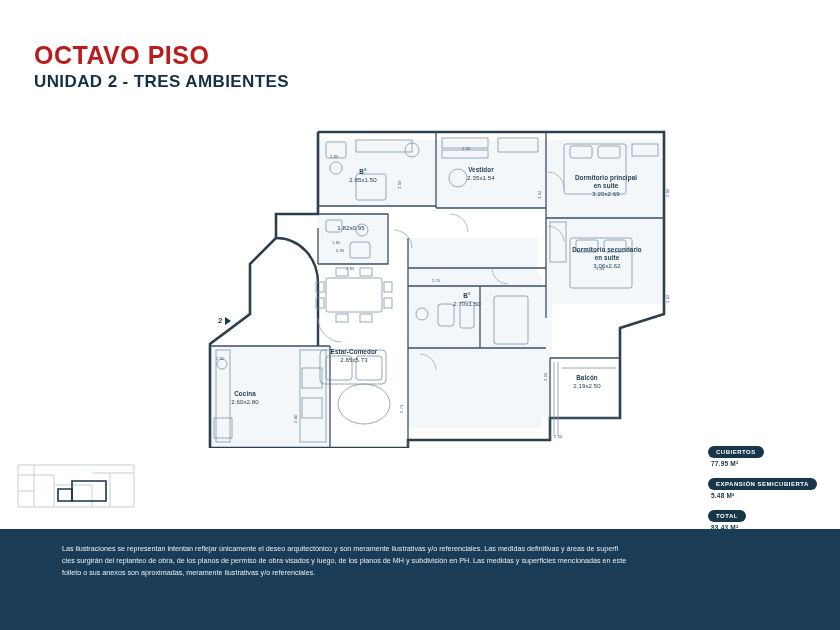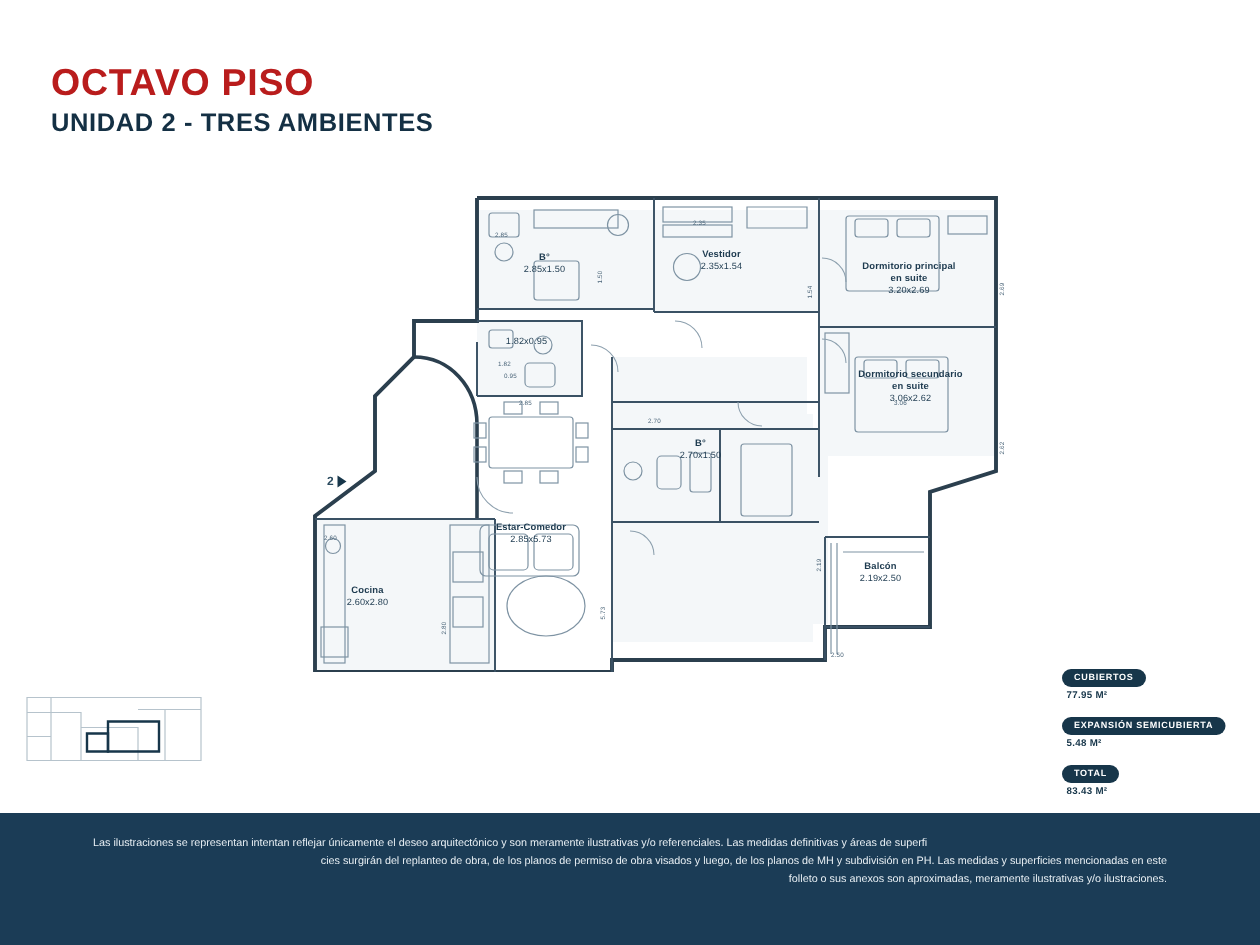--- a/index.html
+++ b/index.html
@@ -79,29 +79,29 @@
     padding: 3px 8px 3px 8px;
     border-radius: 7px;
   }
   .badge-val {
     font-size: 6.5px; font-weight: bold; color: #17364a;
     margin: 2px 0 0 3px; letter-spacing: 0.2px;
   }
 
   
   .footer {
-    position: absolute; left: 0; bottom: 0; width: 840px; height: 88px;
+    position: absolute; left: 0; bottom: 0; width: 840px; height: 101px;
     background: #1b3c56;
   }
   .footer p {
     margin: 0; padding: 14px 62px 0 62px;
     color: #e7eef3; font-size: 7.2px; line-height: 1.65;
     text-align: justify;
   }
-  .footer p.last { text-align: right; padding-top: 0; }
+  .footer p.last { text-align: left; padding-top: 0; }
 </style>
 </head>
 <body>
 
 <div class="header">
   <h1 class="title">OCTAVO PISO</h1>
   <h2 class="subtitle">UNIDAD 2 - TRES AMBIENTES</h2>
 </div>
 
 <div class="plan">
@@ -324,14 +324,14 @@
   </div>
   <div class="badge-row">
     <span class="badge">TOTAL</span>
     <div class="badge-val">83.43 M²</div>
   </div>
 </div>
 
 <div class="footer">
   <p>Las ilustraciones se representan intentan reflejar únicamente el deseo arquitectónico y son meramente ilustrativas y/o referenciales. Las medidas definitivas y áreas de superfi</p>
   <p class="last">cies surgirán del replanteo de obra, de los planos de permiso de obra visados y luego, de los planos de MH y subdivisión en PH. Las medidas y superficies mencionadas en este</p>
-  <p class="last">folleto o sus anexos son aproximadas, meramente ilustrativas y/o ilustraciones.</p>
+  <p class="last">folleto o sus anexos son aproximadas, meramente ilustrativas y/o referenciales.</p>
 </div>
 
 </body></html>

